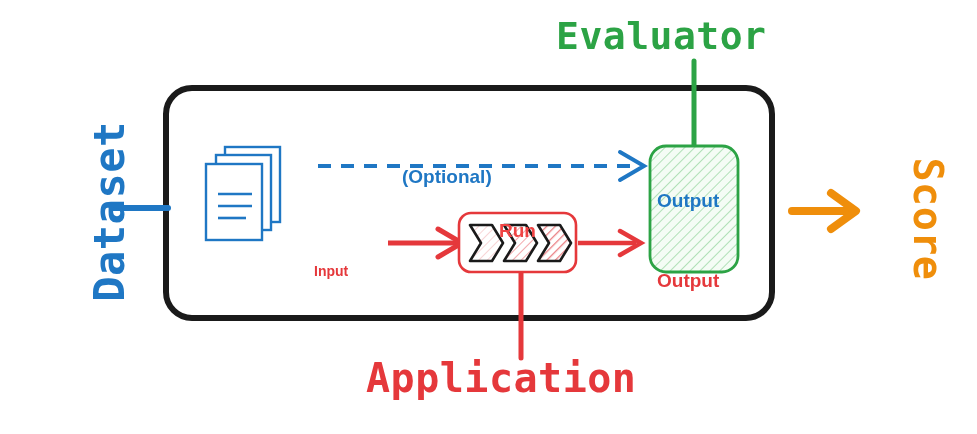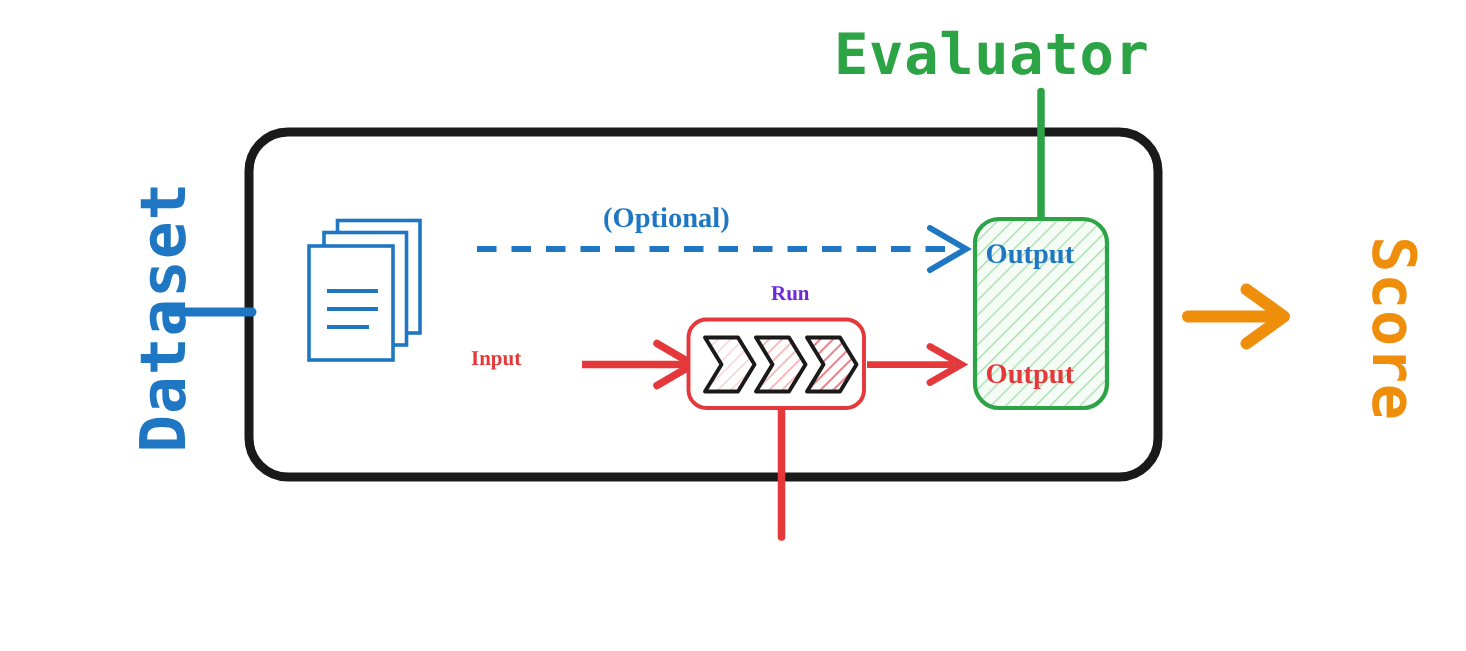--- a/index.html
+++ b/index.html
@@ -18,22 +18,23 @@
     overflow: hidden;
   }
   #diagram-svg {
     position: absolute;
     left: 0;
     top: 0;
     width: 977px;
     height: 434px;
   }
   .mono-label {
-    font-family: Liberation Serif, serif;
+    font-family: Liberation Sans, sans-serif;
     font-weight: 700;
+    margin-top: 31px;
   }
   .big-label {
     font-family: "DejaVu Sans Mono", monospace;
     font-weight: 700;
     letter-spacing: 0.5px;
   }
 </style>
 </head>
 <body>
 
@@ -104,33 +105,34 @@
     <rect x="650" y="146" width="88" height="126" rx="16" ry="16" fill="url(#greenHatch)" stroke="#2ca345" stroke-width="2.8"></rect>
 
     <g>
       <line x1="792" y1="211" x2="848" y2="211" stroke="#ef8e0b" stroke-width="8" stroke-linecap="round"></line>
       <polyline points="831,193 856,211 831,229" fill="none" stroke="#ef8e0b" stroke-width="8" stroke-linecap="round" stroke-linejoin="round"></polyline>
     </g>
   </svg>
 
   <div style="position:absolute; left:556px; top:14px; color:#2ca345; font-size:38px;" class="big-label">Evaluator</div>
 
+  <div style="position:absolute; left:366px; top:355px; color:#e5383b; font-size:40px;" class="big-label">Application</div>
 
   <div style="position:absolute; left:-11px; top:187px; width:240px; text-align:center;
               transform:rotate(-90deg); transform-origin:center center;
               color:#1f77c4; font-size:42px;" class="big-label">Dataset</div>
 
   <div style="position:absolute; left:833px; top:196px; width:190px; text-align:center;
               transform:rotate(90deg); transform-origin:center center;
               color:#ef8e0b; font-size:40px;" class="big-label">Score</div>
 
 
   <div style="position:absolute; left:402px; top:135px; color:#1f77c4; font-size:19px;" class="mono-label">(Optional)</div>
 
   <div style="position:absolute; left:314px; top:232px; color:#e5383b; font-size:14px;" class="mono-label">Input</div>
 
-  <div style="position:absolute; left:514px; top:189px; color:#6d28d9; font-size:14px;" class="mono-label">Run</div>
+  <div style="position:absolute; left:499px; top:189px; color:#ef4444; font-size:19px;" class="mono-label">Run</div>
 
   <div style="position:absolute; left:657px; top:159px; color:#1f77c4; font-size:19px;" class="mono-label">Output</div>
 
   <div style="position:absolute; left:657px; top:239px; color:#e5383b; font-size:19px;" class="mono-label">Output</div>
 
 </div>
 
 </body></html>

